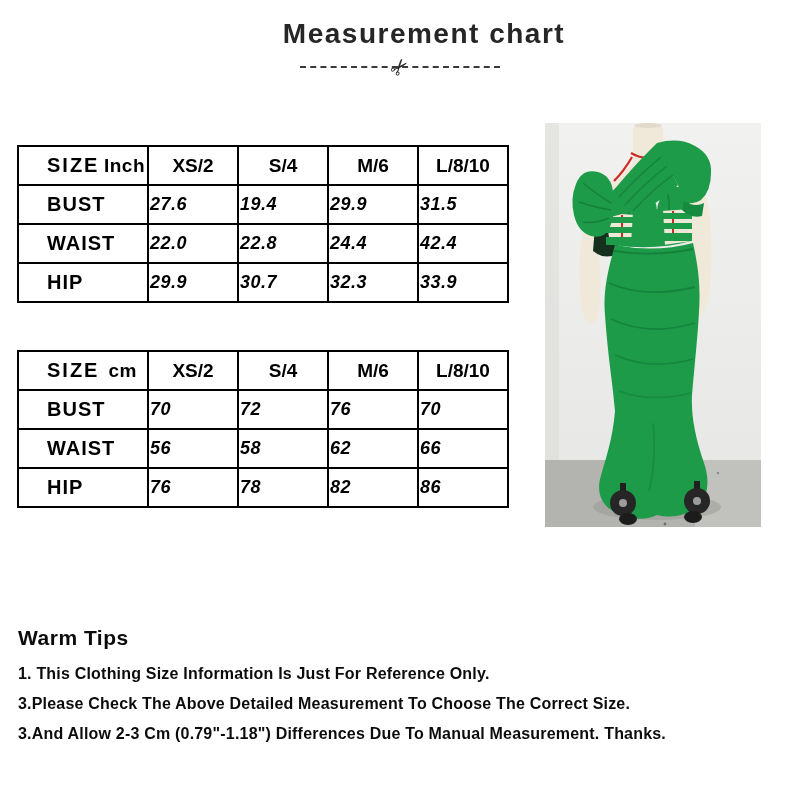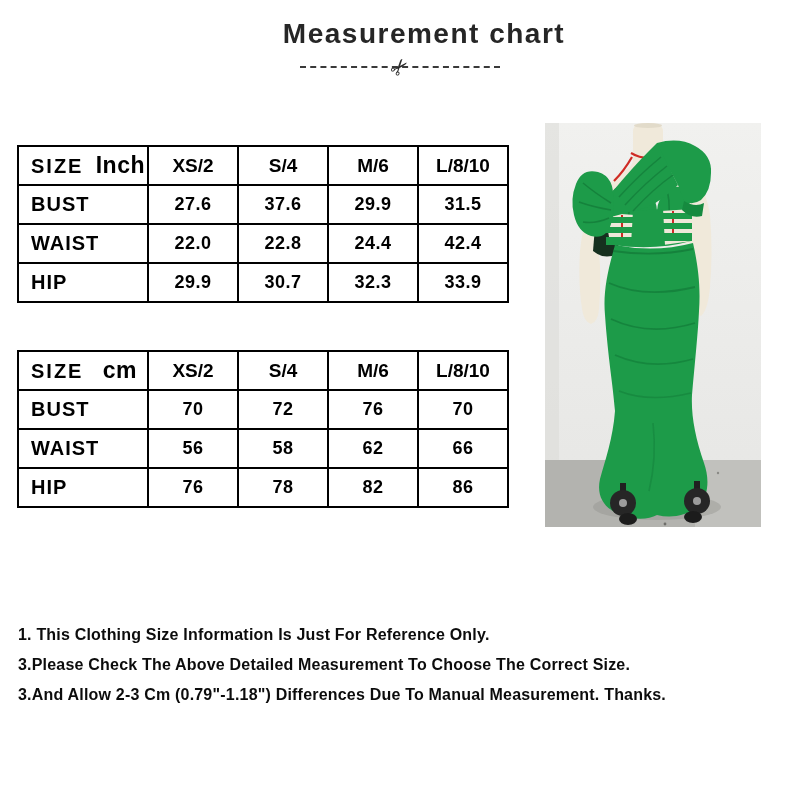--- a/index.html
+++ b/index.html
@@ -37,29 +37,29 @@
   }
   .size-table.t-inch { top:145px; }
   .size-table.t-cm   { top:350px; }
   .size-table tr { height:39px; }
   .size-table td {
     border:2px solid #000; vertical-align:middle;
     color:#000; font-weight:700; overflow:hidden;
   }
   .c-label { width:130px; }
   .c-val   { width:90px; }
-  td.label-cell { font-size:20px; text-align:left; padding-left:12px; letter-spacing:1px; }
+  td.label-cell { font-size:20px; text-align:left; padding-left:28px; letter-spacing:1px; }
   td.head-val   { font-size:19px; text-align:center; }
-  td.val        { font-size:18px; text-align:center; letter-spacing:0.5px; }
+  td.val        { font-size:18px; letter-spacing:0.5px;font-style:italic; }
   .size-head {
     display:flex; justify-content:space-between; align-items:baseline;
     padding-left:12px;
   }
   .size-head .sz   { font-size:20px; letter-spacing:2px; }
-  .size-head .unit { font-size:23px; letter-spacing:0.5px; }
+  .size-head .unit { font-size:19px; letter-spacing:0.5px; }
   .t-inch .size-head { padding-right:1px; }
   .t-cm   .size-head { padding-right:9px; }
 
   
   .product-photo {
     position:absolute; left:545px; top:123px; width:216px; height:404px;
     margin:0; padding:0;
   }
   .product-photo svg { display:block; width:216px; height:404px; }
 
@@ -103,21 +103,21 @@
           </div>
         </td>
         <td class="head-val">XS/2</td>
         <td class="head-val">S/4</td>
         <td class="head-val">M/6</td>
         <td class="head-val">L/8/10</td>
       </tr>
       <tr>
         <td class="label-cell">BUST</td>
         <td class="val">27.6</td>
-        <td class="val">37.6</td>
+        <td class="val">19.4</td>
         <td class="val">29.9</td>
         <td class="val">31.5</td>
       </tr>
       <tr>
         <td class="label-cell">WAIST</td>
         <td class="val">22.0</td>
         <td class="val">22.8</td>
         <td class="val">24.4</td>
         <td class="val">42.4</td>
       </tr>
@@ -267,18 +267,19 @@
         <ellipse cx="83" cy="396" rx="9" ry="6" fill="#1c1c1c"></ellipse>
         <rect x="149" y="358" width="6" height="12" fill="#202020"></rect>
         <circle cx="152" cy="378" r="13" fill="#262626"></circle>
         <circle cx="152" cy="378" r="4" fill="#9c9c9c"></circle>
         <ellipse cx="148" cy="394" rx="9" ry="6" fill="#1c1c1c"></ellipse>
       </g>
     </svg>
   </figure>
 
   <section class="warm-tips">
+    <h2>Warm Tips</h2>
     <p>1. This Clothing Size Information Is Just For Reference Only.</p>
     <p>3.Please Check The Above Detailed Measurement To Choose The Correct Size.</p>
     <p>3.And Allow 2-3 Cm (0.79"-1.18") Differences Due To Manual Measurement. Thanks.</p>
   </section>
 
 </div>
 
 </body></html>

